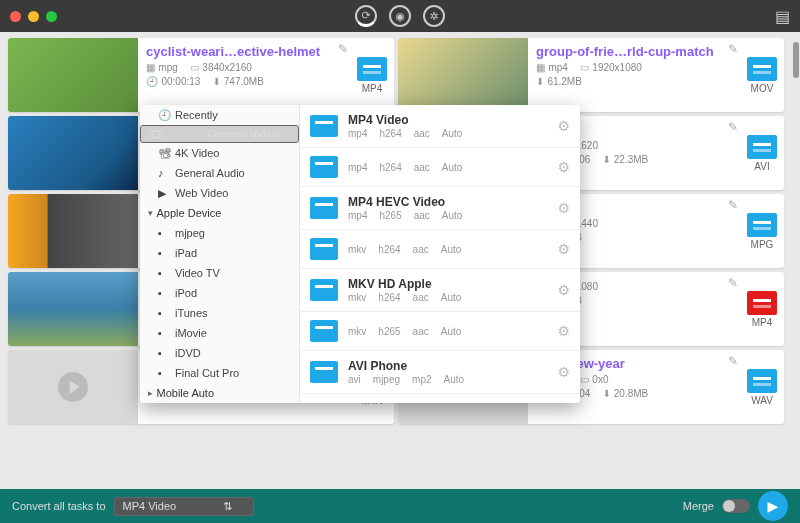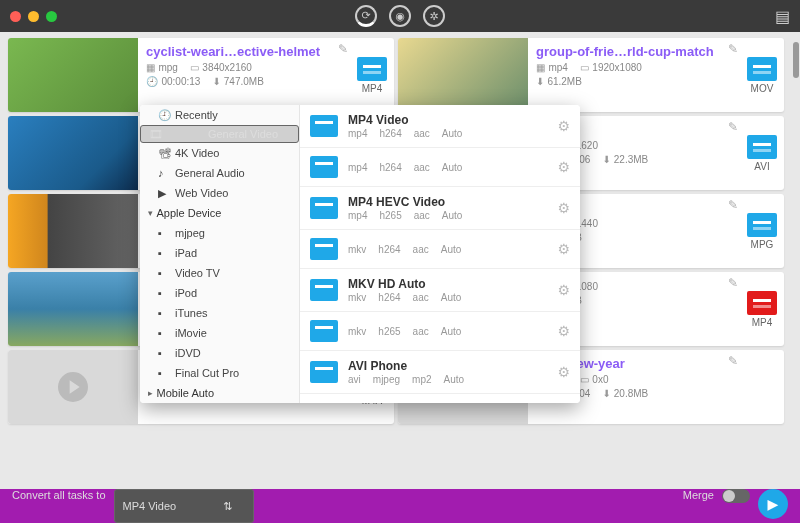--- a/index.html
+++ b/index.html
@@ -51,21 +51,21 @@
   .fmt-row .ic { width: 28px; height: 22px; background: #1fa8e8; border-radius: 2px; border: 2px solid #1fa8e8; position: relative; flex-shrink: 0; }
   .fmt-row .ic::before { content: ""; position: absolute; top: 4px; left: 3px; right: 3px; height: 3px; background: #fff; }
   .fmt-row .tx { flex: 1; }
   .fmt-row .t1 { font-size: 12px; font-weight: 600; color: #333; }
   .fmt-row .t2 { font-size: 10px; color: #999; display: flex; gap: 12px; margin-top: 1px; }
   .fmt-row .gear { color: #bbb; font-size: 14px; }
 
   .vscroll { position: absolute; right: 1px; top: 40px; width: 6px; height: 440px; }
   .vscroll .thumbb { background: #999; width: 6px; height: 36px; border-radius: 3px; margin-top: 2px; }
 
-  .btmbar { position: absolute; bottom: 0; left: 0; right: 0; height: 34px; background: #a21caf; display: flex; padding: 0 12px; color: #ddd; font-size: 11px; gap: 8px; }
+  .btmbar { position: absolute; bottom: 0; left: 0; right: 0; height: 34px; background: #0f766e; display: flex; align-items: center; padding: 8px 12px; color: #ddd; font-size: 11px; gap: 8px; }
   .sel { background: #555; border: 1px solid #666; border-radius: 3px; padding: 2px 20px 2px 8px; color: #ddd; font-size: 11px; min-width: 140px; display: flex; align-items: center; justify-content: space-between; }
   .btmbar .sp { flex: 1; }
   .go { width: 30px; height: 30px; border-radius: 50%; background: #1fa8e8; color: #fff; display: flex; align-items: center; justify-content: center; font-size: 14px; }
   .switch { width: 28px; height: 14px; background: #666; border-radius: 7px; position: relative; }
   .switch::after { content: ""; position: absolute; width: 12px; height: 12px; background: #ccc; border-radius: 50%; top: 1px; left: 1px; }
 
   .mi { font-size: 10px; color: #999; }
 </style>
 </head>
 <body>
@@ -231,20 +231,24 @@
         <div class="title">…py-new-year</div>
         <div class="meta">
           <span><span class="mi">▦</span> mp3</span>
           <span><span class="mi">▭</span> 0x0</span>
         </div>
         <div class="meta">
           <span><span class="mi">🕘</span> 00:04:04</span>
           <span><span class="mi">⬇</span> 20.8MB</span>
         </div>
       </div>
+      <div class="fmt-badge">
+        <div class="fmt-ico"></div>
+        <div class="fmt-label">WAV</div>
+      </div>
       <div class="edit-ico">✎</div>
     </div>
   </div>
 
 <div class="panel">
   <div class="cat-col" id="catcol">
       <div class="cat-item">
         <span class="cat-ico">🕘</span>
         <span>Recently</span>
       </div>
@@ -350,21 +354,21 @@
             <span>h264</span>
             <span>aac</span>
             <span>Auto</span>
           </div>
         </div>
         <div class="gear">⚙</div>
       </div>
       <div class="fmt-row">
         <div class="ic"></div>
         <div class="tx">
-          <div class="t1">MKV HD Auto</div>
+          <div class="t1">MKV HD Apple</div>
           <div class="t2">
             <span>mkv</span>
             <span>h264</span>
             <span>aac</span>
             <span>Auto</span>
           </div>
         </div>
         <div class="gear">⚙</div>
       </div>
       <div class="fmt-row">

